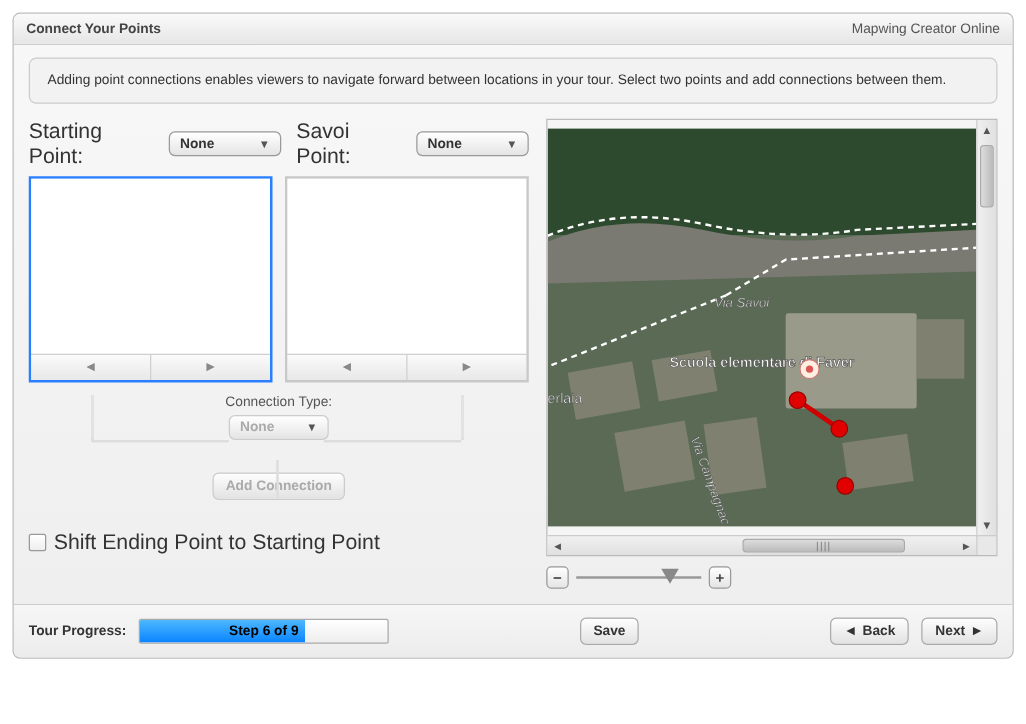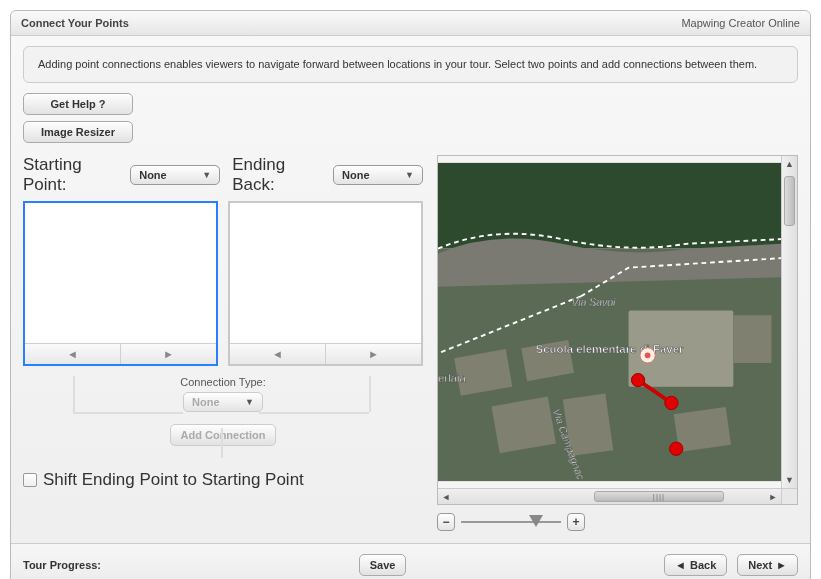--- a/index.html
+++ b/index.html
@@ -102,21 +102,21 @@
     position:absolute;
     border:1px solid #ddd;
   }
   .line-h1 { top:36px; left:50px; width:110px; height:0;}
   .line-h2 { top:36px; left:236px; width:110px; height:0;}
   .line-v1 { top:0px; left:50px; width:0; height:36px; border-top:none;}
   .line-v2 { top:0px; left:346px; width:0; height:36px; border-top:none;}
   .line-center-v { top:52px; left:198px; width:0; height:30px;}
   .conntype-label { color:#555; margin-bottom:4px;}
   .conntype-sel { margin:0 auto;}
-  .addconn-wrap { text-align:center; margin-top:12px;}
+  .addconn-wrap { text-align:center; margin-top:26px;}
   .checkrow { display:flex; align-items:center; gap:6px; margin-top:24px;}
   .chk {
     width:14px; height:14px; border:1px solid #999; border-radius:2px;
     background:linear-gradient(#fff,#eee); cursor:pointer;
   }
   .mappane {
     flex:1;
     display:flex;
     flex-direction:column;
   }
@@ -214,40 +214,36 @@
 
   <div class="titlebar">
     <span>Connect Your Points</span>
     <span class="right">Mapwing Creator Online</span>
   </div>
 
   <div class="body">
 
     <div class="toprow">
       <div class="infobox">Adding point connections enables viewers to navigate forward between locations in your tour. Select two points and add connections between them.</div>
-      <div class="sidebtns">
-        <div class="btn">Get Help ?</div>
-        <div class="btn">Image Resizer</div>
-      </div>
     </div>
 
     <div class="main">
 
       <div class="leftpane">
 
         <div class="pointrow">
           <div class="group">
             <span class="label">Starting Point:</span>
             <div class="select">
               <span>None</span>
               <span class="caret">▼</span>
             </div>
           </div>
           <div class="group">
-            <span class="label">Ending Back:</span>
+            <span class="label">Savoi Point:</span>
             <div class="select">
               <span>None</span>
               <span class="caret">▼</span>
             </div>
           </div>
         </div>
 
         <div class="panes">
           <div class="pane selected">
             <div class="thumb"></div>
@@ -362,20 +358,24 @@
           </div>
           <div class="zbtn">+</div>
         </div>
       </div>
 
     </div>
   </div>
 
   <div class="footer">
     <span class="progress-label">Tour Progress:</span>
+    <div class="progressbar">
+      <div class="progressfill"></div>
+      <div class="progress-text">Step 6 of 9</div>
+    </div>
     <div class="spacer"></div>
     <div class="btn">Save</div>
     <div class="spacer"></div>
     <div class="btn">
       <span>◄</span>
       <span>Back</span>
     </div>
     <div class="btn">
       <span>Next</span>
       <span>►</span>

